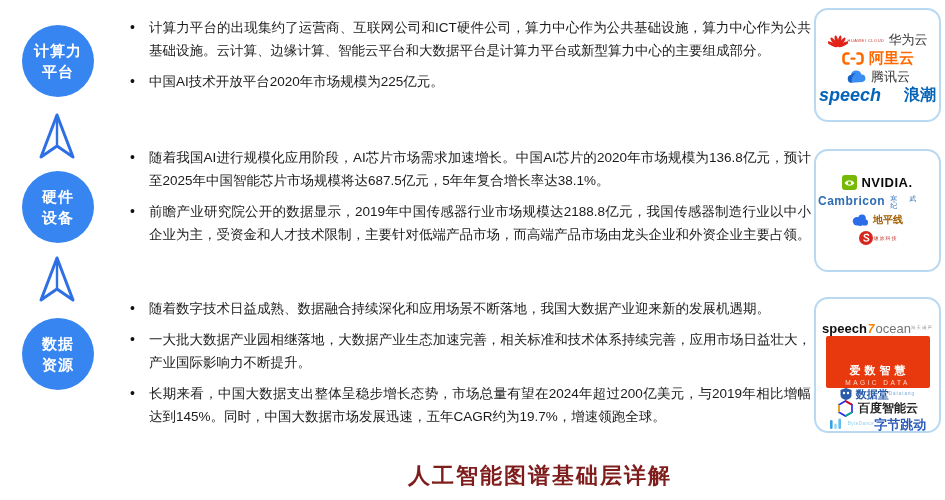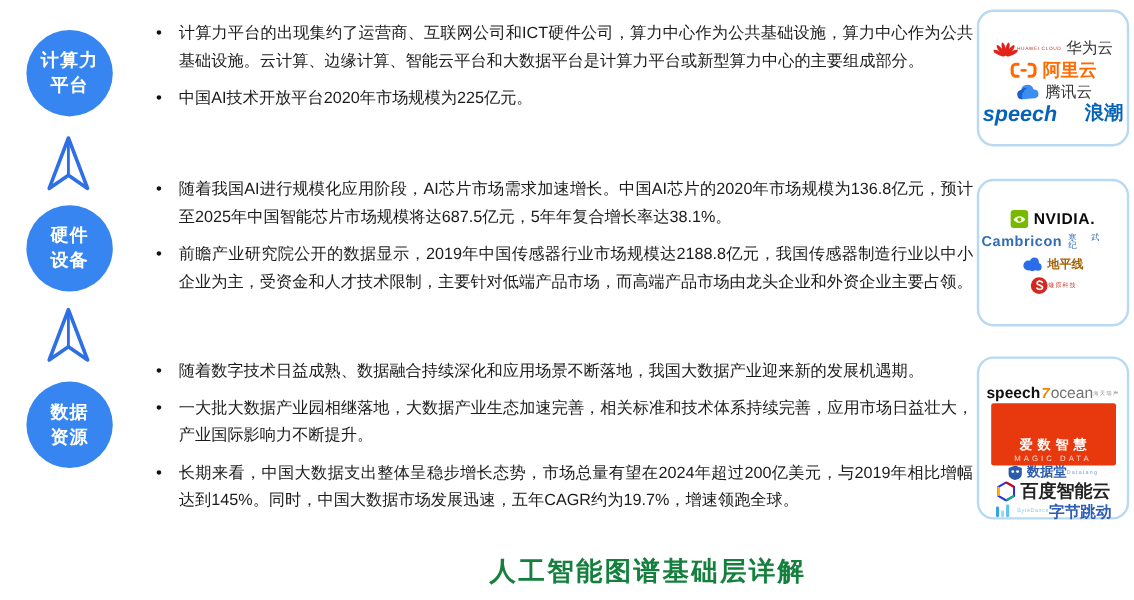--- a/index.html
+++ b/index.html
@@ -51,28 +51,28 @@
   .ef-lbl{font-size:5px;color:#c0392b;margin-top:1px;letter-spacing:1px;}
   .so-speech{font-weight:800;font-size:13px;color:#101010;}
   .so-mark{color:#f08300;font-weight:800;font-style:italic;font-size:12px;margin:0 1px;}
   .so-ocean{font-weight:400;font-size:13px;color:#737373;}
   .so-sub{font-size:4.5px;color:#999;margin-top:1px;letter-spacing:1px;}
   .md-banner{width:104px;background:#e8380d;display:flex;flex-direction:column;align-items:center;padding:3px 0 2px;border-radius:2px;}
   .md-cn{font-size:11px;font-weight:700;color:#fff;letter-spacing:4px;padding-left:4px;margin-top:24px;}
   .md-en{font-size:6.5px;color:#ffd9cc;letter-spacing:2.5px;margin-top:1px;}
   .dt-lbl{font-size:11px;font-weight:700;color:#2a5caa;}
   .dt-sub{font-size:4.5px;color:#7aa7d9;margin-top:1px;letter-spacing:1px;}
-  .bd-lbl{font-size:15px;color:#222;font-weight:600;white-space:nowrap;}
+  .bd-lbl{font-size:12px;color:#222;font-weight:600;white-space:nowrap;}
   .bt-en{font-size:4.5px;color:#8ecdf2;letter-spacing:.5px;}
   .bt-cn{font-size:13px;font-weight:700;color:#2b5cb8;margin-top:1px;white-space:nowrap;}
 
   
   .footer-title{
     position:absolute;left:135px;right:0;top:461px;text-align:center;
-    font-size:22px;font-weight:bold;color:#15803d;letter-spacing:2px;
+    font-size:22px;font-weight:bold;color:#7f1d1d;letter-spacing:2px;
   }
 </style>
 </head>
 <body>
 
 <div class="stage">
 
   <div class="circle c1">
     <span>计算力</span>
     <span>平台</span>

